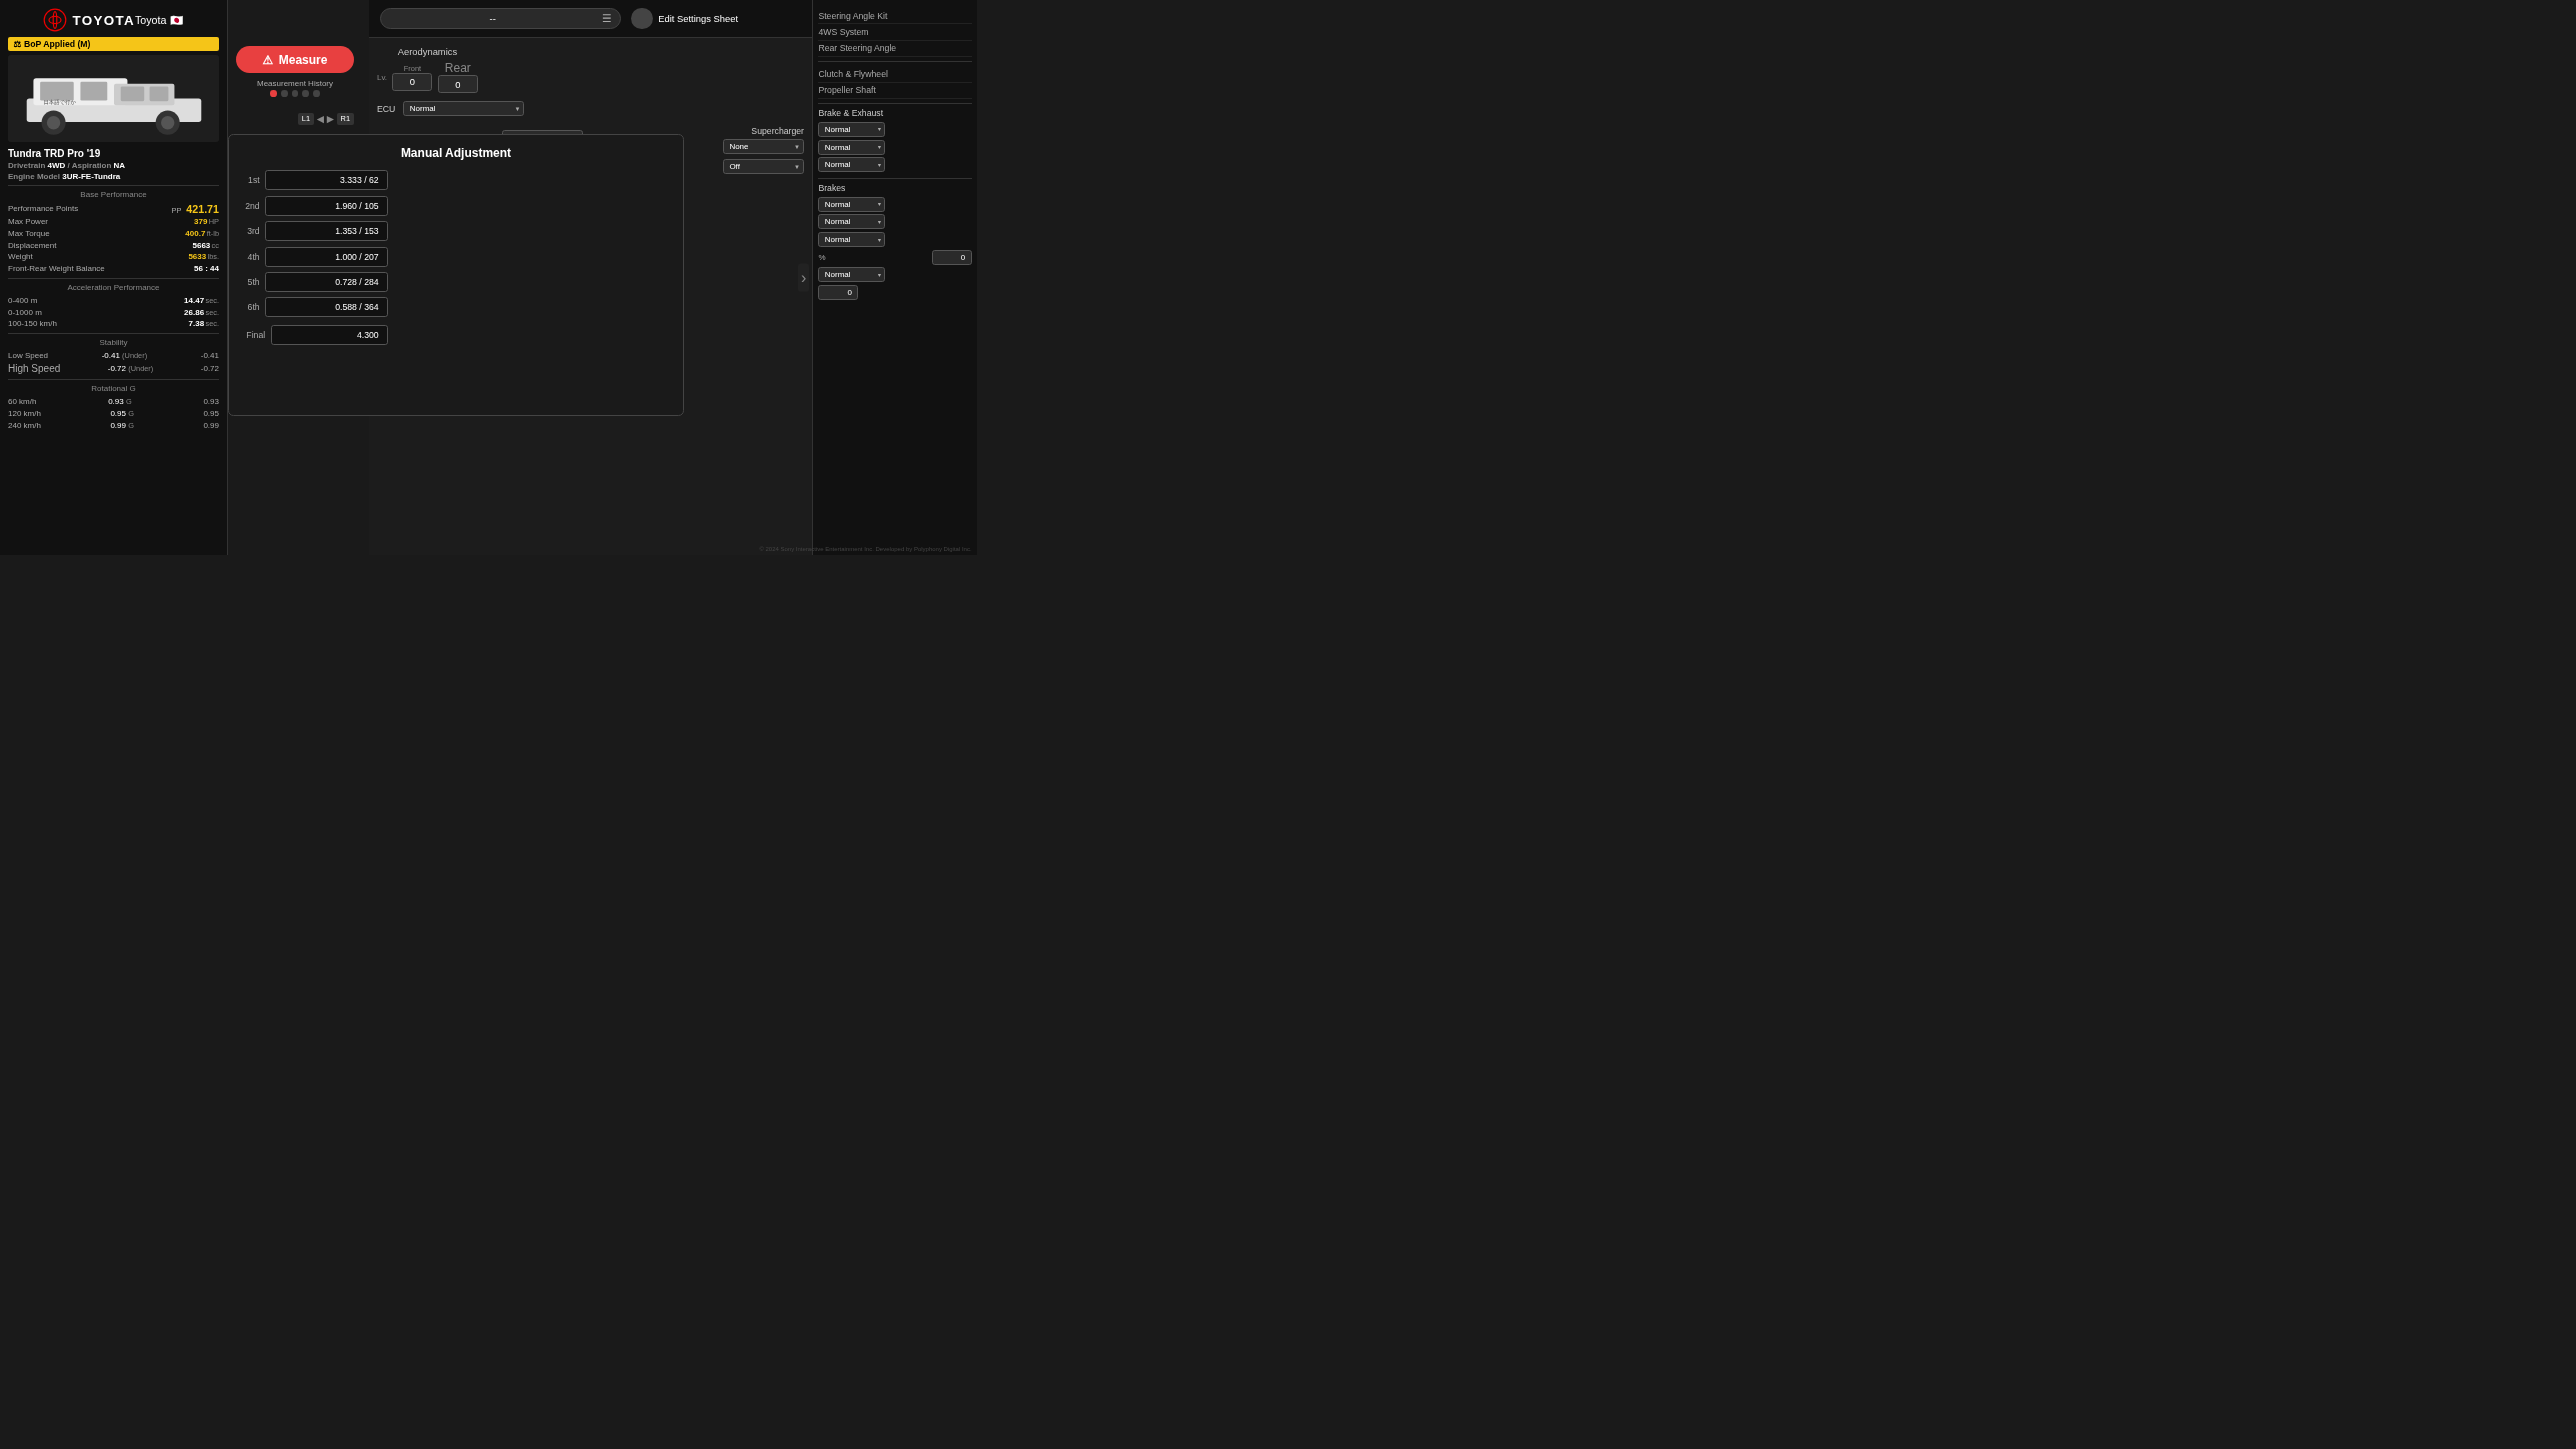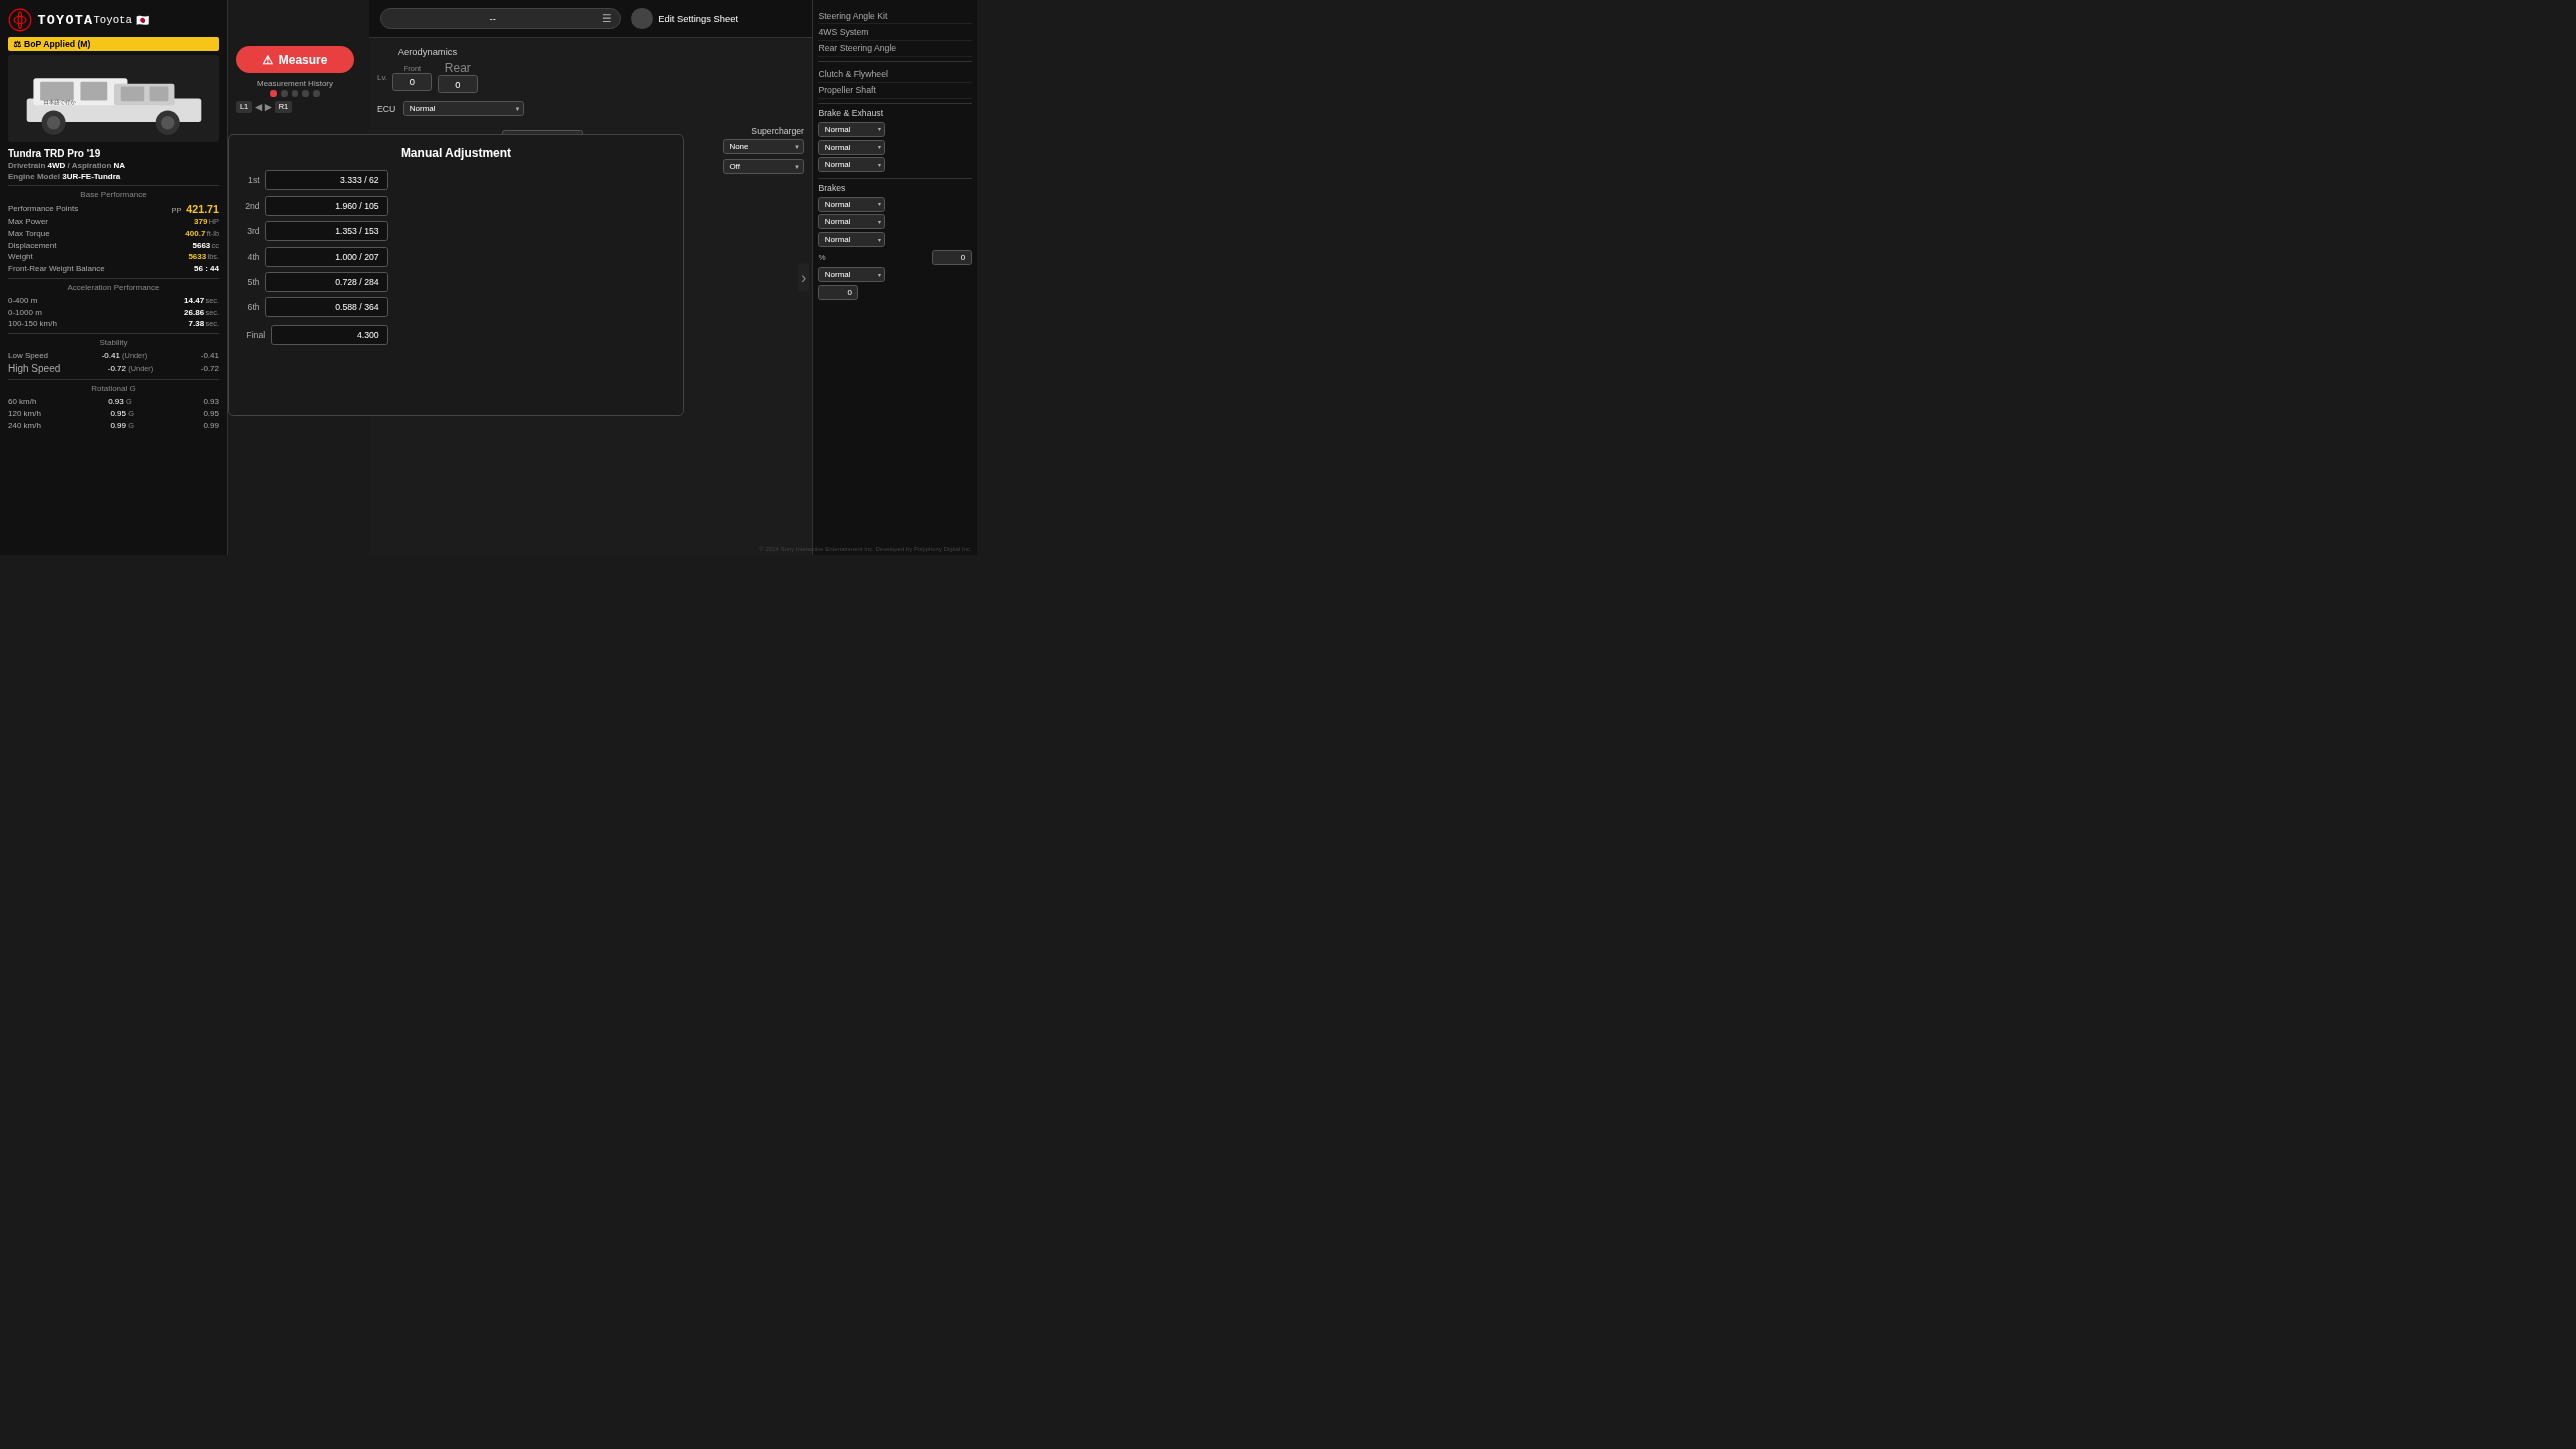--- a/index.html
+++ b/index.html
@@ -20,23 +20,22 @@
       width: 228px;
       height: 555px;
       background: #111;
       border-right: 0.7px solid #333;
       padding: 8px;
     }
 
     .brand-header {
       display: flex;
       align-items: center;
-      justify-content: flex-start;
+      justify-content: center;
       margin-bottom: 5.4px;
-      font-family: Liberation Mono, monospace;
     }
     .toyota-logo {
       display: flex;
       align-items: center;
       gap: 5.4px;
     }
     .toyota-logo-icon {
       width: 24px;
       height: 24px;
     }
@@ -203,22 +202,22 @@
     .dot {
       width: 6.7px; height: 6.7px;
       border-radius: 50%;
       background: #444;
     }
     .dot.active { background: #e84040; }
 
     .nav-arrows {
       display: flex;
       gap: 2.7px;
-      justify-content: flex-start;
-      margin-top: 4px;
+      justify-content: flex-end;
+      margin-top: 16px;
       font-size: 9.4px;
       color: #888;
     }
     .nav-label {
       background: #333;
       padding: 1.3px 4px;
       border-radius: 2px;
       font-size: 7.4px;
       color: #fff;
     }

